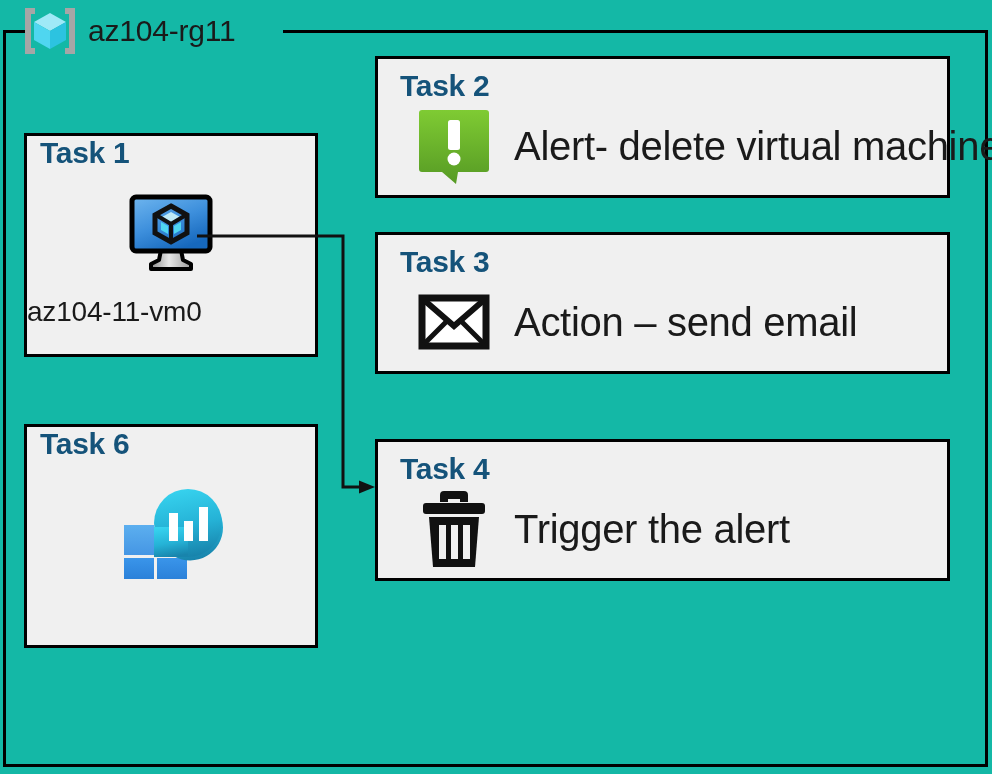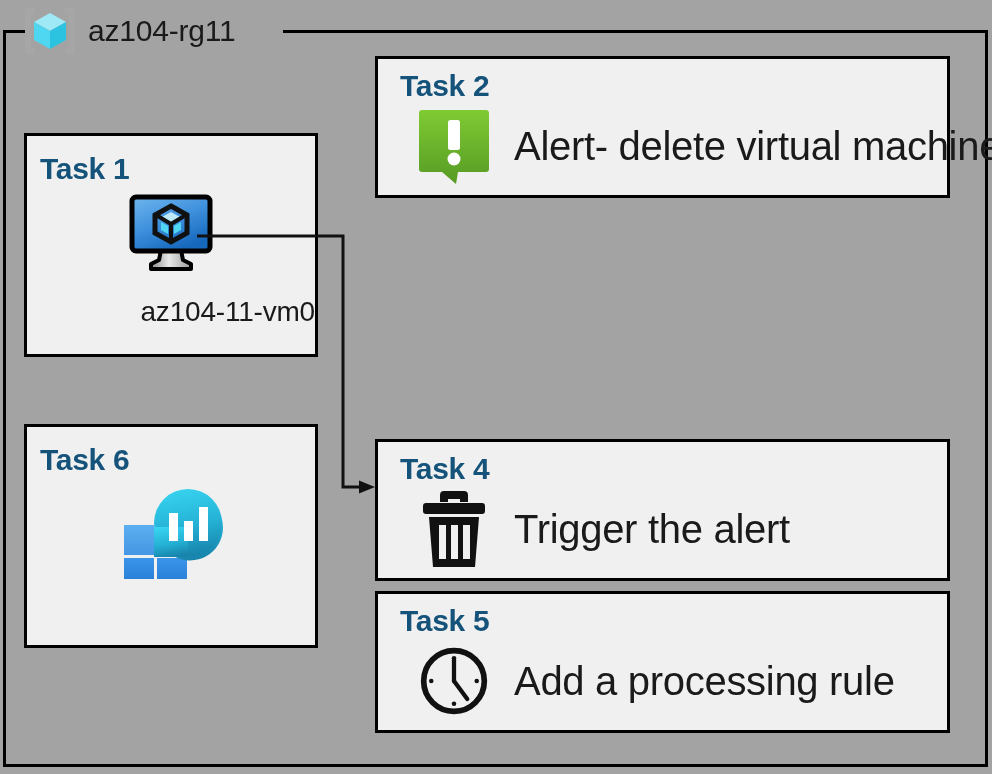--- a/index.html
+++ b/index.html
@@ -8,21 +8,21 @@
     background: #ffffff;
   }
   body {
     font-family: "Liberation Sans", sans-serif;
     -webkit-font-smoothing: antialiased;
   }
   #canvas {
     position: relative;
     width: 992px;
     height: 774px;
-    background: #a3a3a3;
+    background: #14b8a6;
     overflow: hidden;
   }
 
   
   .rg-frame {
     position: absolute;
     left: 3px;
     top: 30px;
     width: 985px;
     height: 737px;
@@ -80,33 +80,33 @@
     position: absolute;
     font-size: 30px;
     font-weight: bold;
     color: #15537a;
     letter-spacing: -0.3px;
     white-space: nowrap;
   }
 
   
   .card-tall { width: 294px; height: 224px; }
-  .card-tall .card-title { left: 13px; top: 16px; }
+  .card-tall .card-title { left: 13px; top: 0; }
   .card-tall .tall-icon {
     position: absolute;
     left: 0; right: 0;
     top: 56px;
     display: flex;
     justify-content: center;
   }
   .card-tall .tall-label {
     position: absolute;
     left: 0; right: 0;
     bottom: 26px;
-    text-align: right;
+    text-align: left;
     font-size: 28px;
     color: #1a1a1a;
     letter-spacing: -0.2px;
   }
 
   
   .card-wide { left: 375px; width: 575px; height: 142px; }
   .card-wide .card-title { left: 22px; top: 10px; }
   .card-wide .wide-row {
     position: absolute;
@@ -245,20 +245,33 @@
           </defs>
           <path d="M4 3 H68 A3 3 0 0 1 71 6 V62 A3 3 0 0 1 68 65 H40 L38 77 L24 65 H4 A3 3 0 0 1 1 62 V6 A3 3 0 0 1 4 3 Z" fill="url(#alertG)"></path>
           <rect x="30" y="13" width="12" height="30" rx="2.5" fill="#ffffff"></rect>
           <circle cx="36" cy="52" r="6.5" fill="#ffffff"></circle>
         </svg>
       </div>
       <div class="wide-label">Alert- delete virtual machine</div>
     </div>
   </div>
 
+  <div class="card card-wide" style="top:232px;">
+    <div class="card-title">Task 3</div>
+    <div class="wide-row">
+      <div class="wide-icon">
+        <svg width="72" height="60" viewBox="0 0 72 60">
+          <rect x="4" y="6" width="64" height="48" fill="#ffffff" stroke="#111" stroke-width="7"></rect>
+          <path d="M6 8 L36 34 L66 8" fill="none" stroke="#111" stroke-width="6"></path>
+          <path d="M6 52 L28 30 M66 52 L44 30" fill="none" stroke="#111" stroke-width="5"></path>
+        </svg>
+      </div>
+      <div class="wide-label">Action – send email</div>
+    </div>
+  </div>
 
   <div class="card card-wide" style="top:408px;margin-top:31px;">
     <div class="card-title">Task 4</div>
     <div class="wide-row">
       <div class="wide-icon">
         <svg width="68" height="82" viewBox="0 0 68 82">
 
           <path d="M24 3 H44 A4 4 0 0 1 48 7 V14 H40 V11 H28 V14 H20 V7 A4 4 0 0 1 24 3 Z" fill="#111"></path>
 
           <rect x="3" y="15" width="62" height="11" rx="3" fill="#111"></rect>
@@ -267,36 +280,19 @@
 
           <rect x="19" y="37" width="7" height="34" fill="#f0f0f0"></rect>
           <rect x="31" y="37" width="7" height="34" fill="#f0f0f0"></rect>
           <rect x="43" y="37" width="7" height="34" fill="#f0f0f0"></rect>
         </svg>
       </div>
       <div class="wide-label">Trigger the alert</div>
     </div>
   </div>
 
-  <div class="card card-wide" style="top:591px;">
-    <div class="card-title">Task 5</div>
-    <div class="wide-row">
-      <div class="wide-icon">
-        <svg width="76" height="76" viewBox="0 0 76 76">
-          <circle cx="38" cy="38" r="32" fill="none" stroke="#111" stroke-width="6"></circle>
-          <circle cx="38" cy="14" r="2.4" fill="#111"></circle>
-          <circle cx="62" cy="38" r="2.4" fill="#111"></circle>
-          <circle cx="38" cy="62" r="2.4" fill="#111"></circle>
-          <circle cx="14" cy="38" r="2.4" fill="#111"></circle>
-          <path d="M38 38 L38 16" stroke="#111" stroke-width="4.5" stroke-linecap="round"></path>
-          <path d="M38 38 L52 57" stroke="#111" stroke-width="4.5" stroke-linecap="round"></path>
-        </svg>
-      </div>
-      <div class="wide-label">Add a processing rule</div>
-    </div>
-  </div>
 
   <svg class="connector" viewBox="0 0 992 774">
     <path d="M197 236 H343 V487 H362" fill="none" stroke="#111" stroke-width="3"></path>
     <path d="M375 487 L359 480.5 L359 493.5 Z" fill="#111"></path>
   </svg>
 
 </div>
 
 </body></html>

